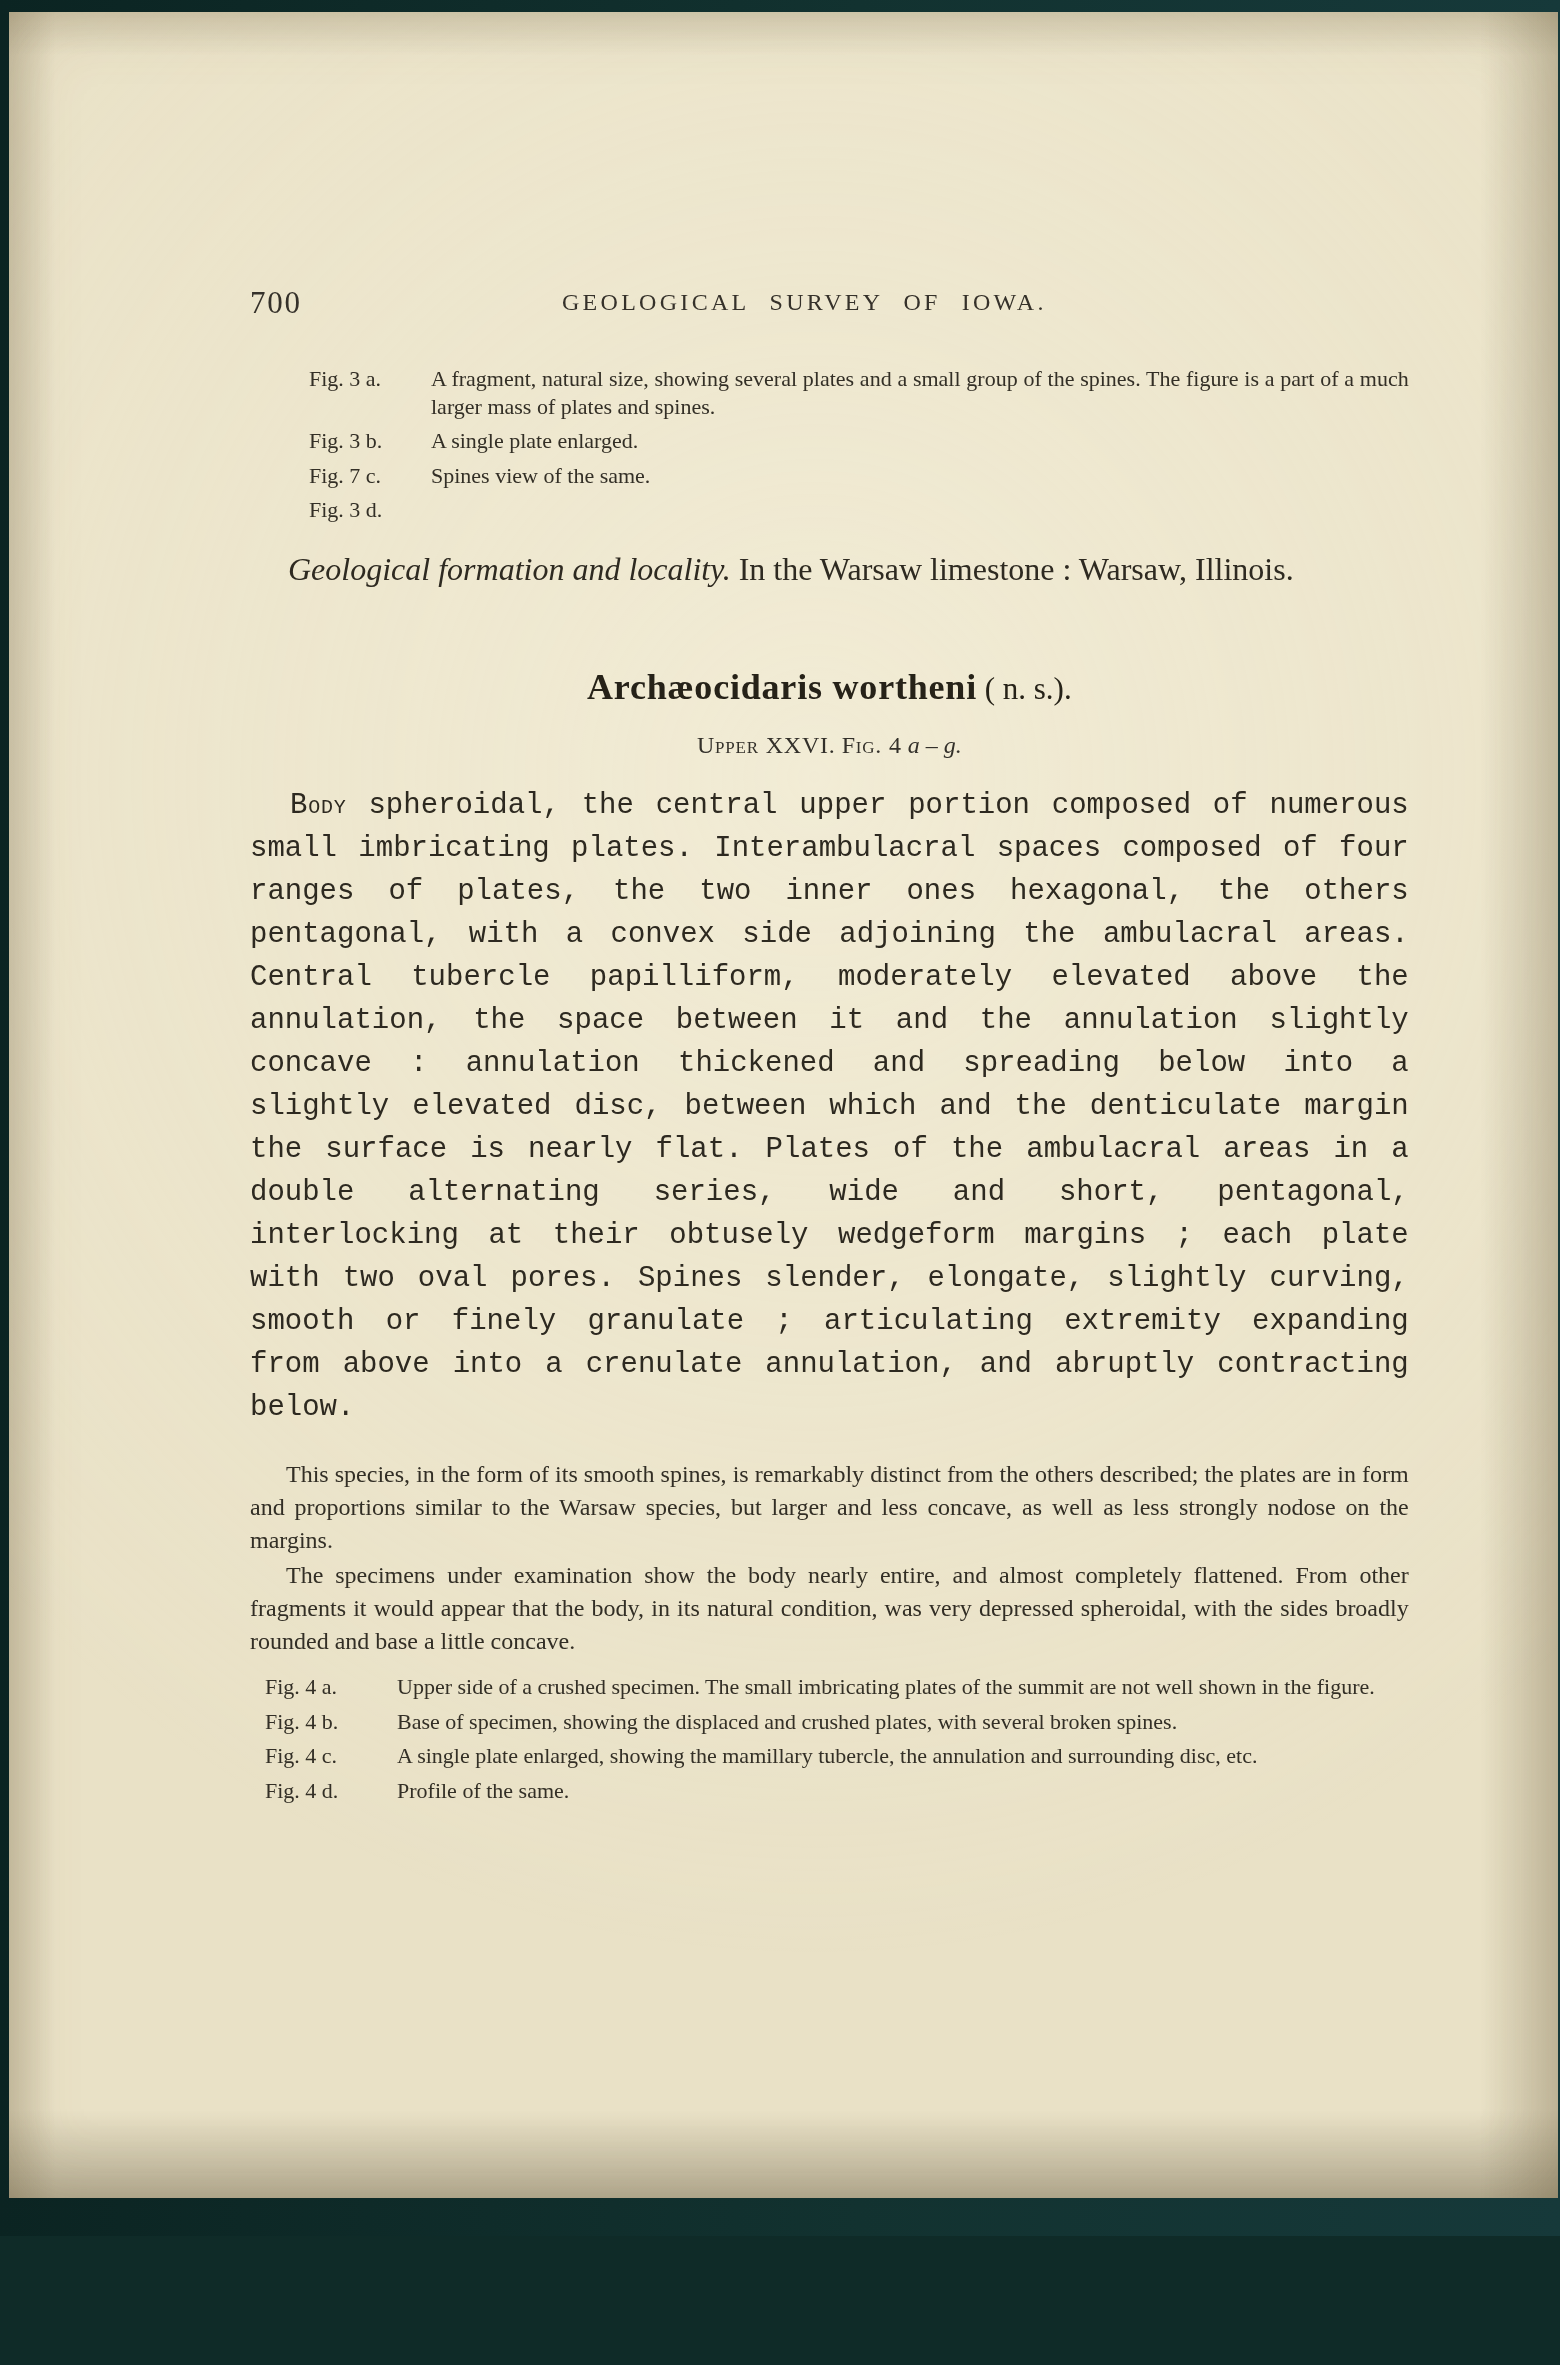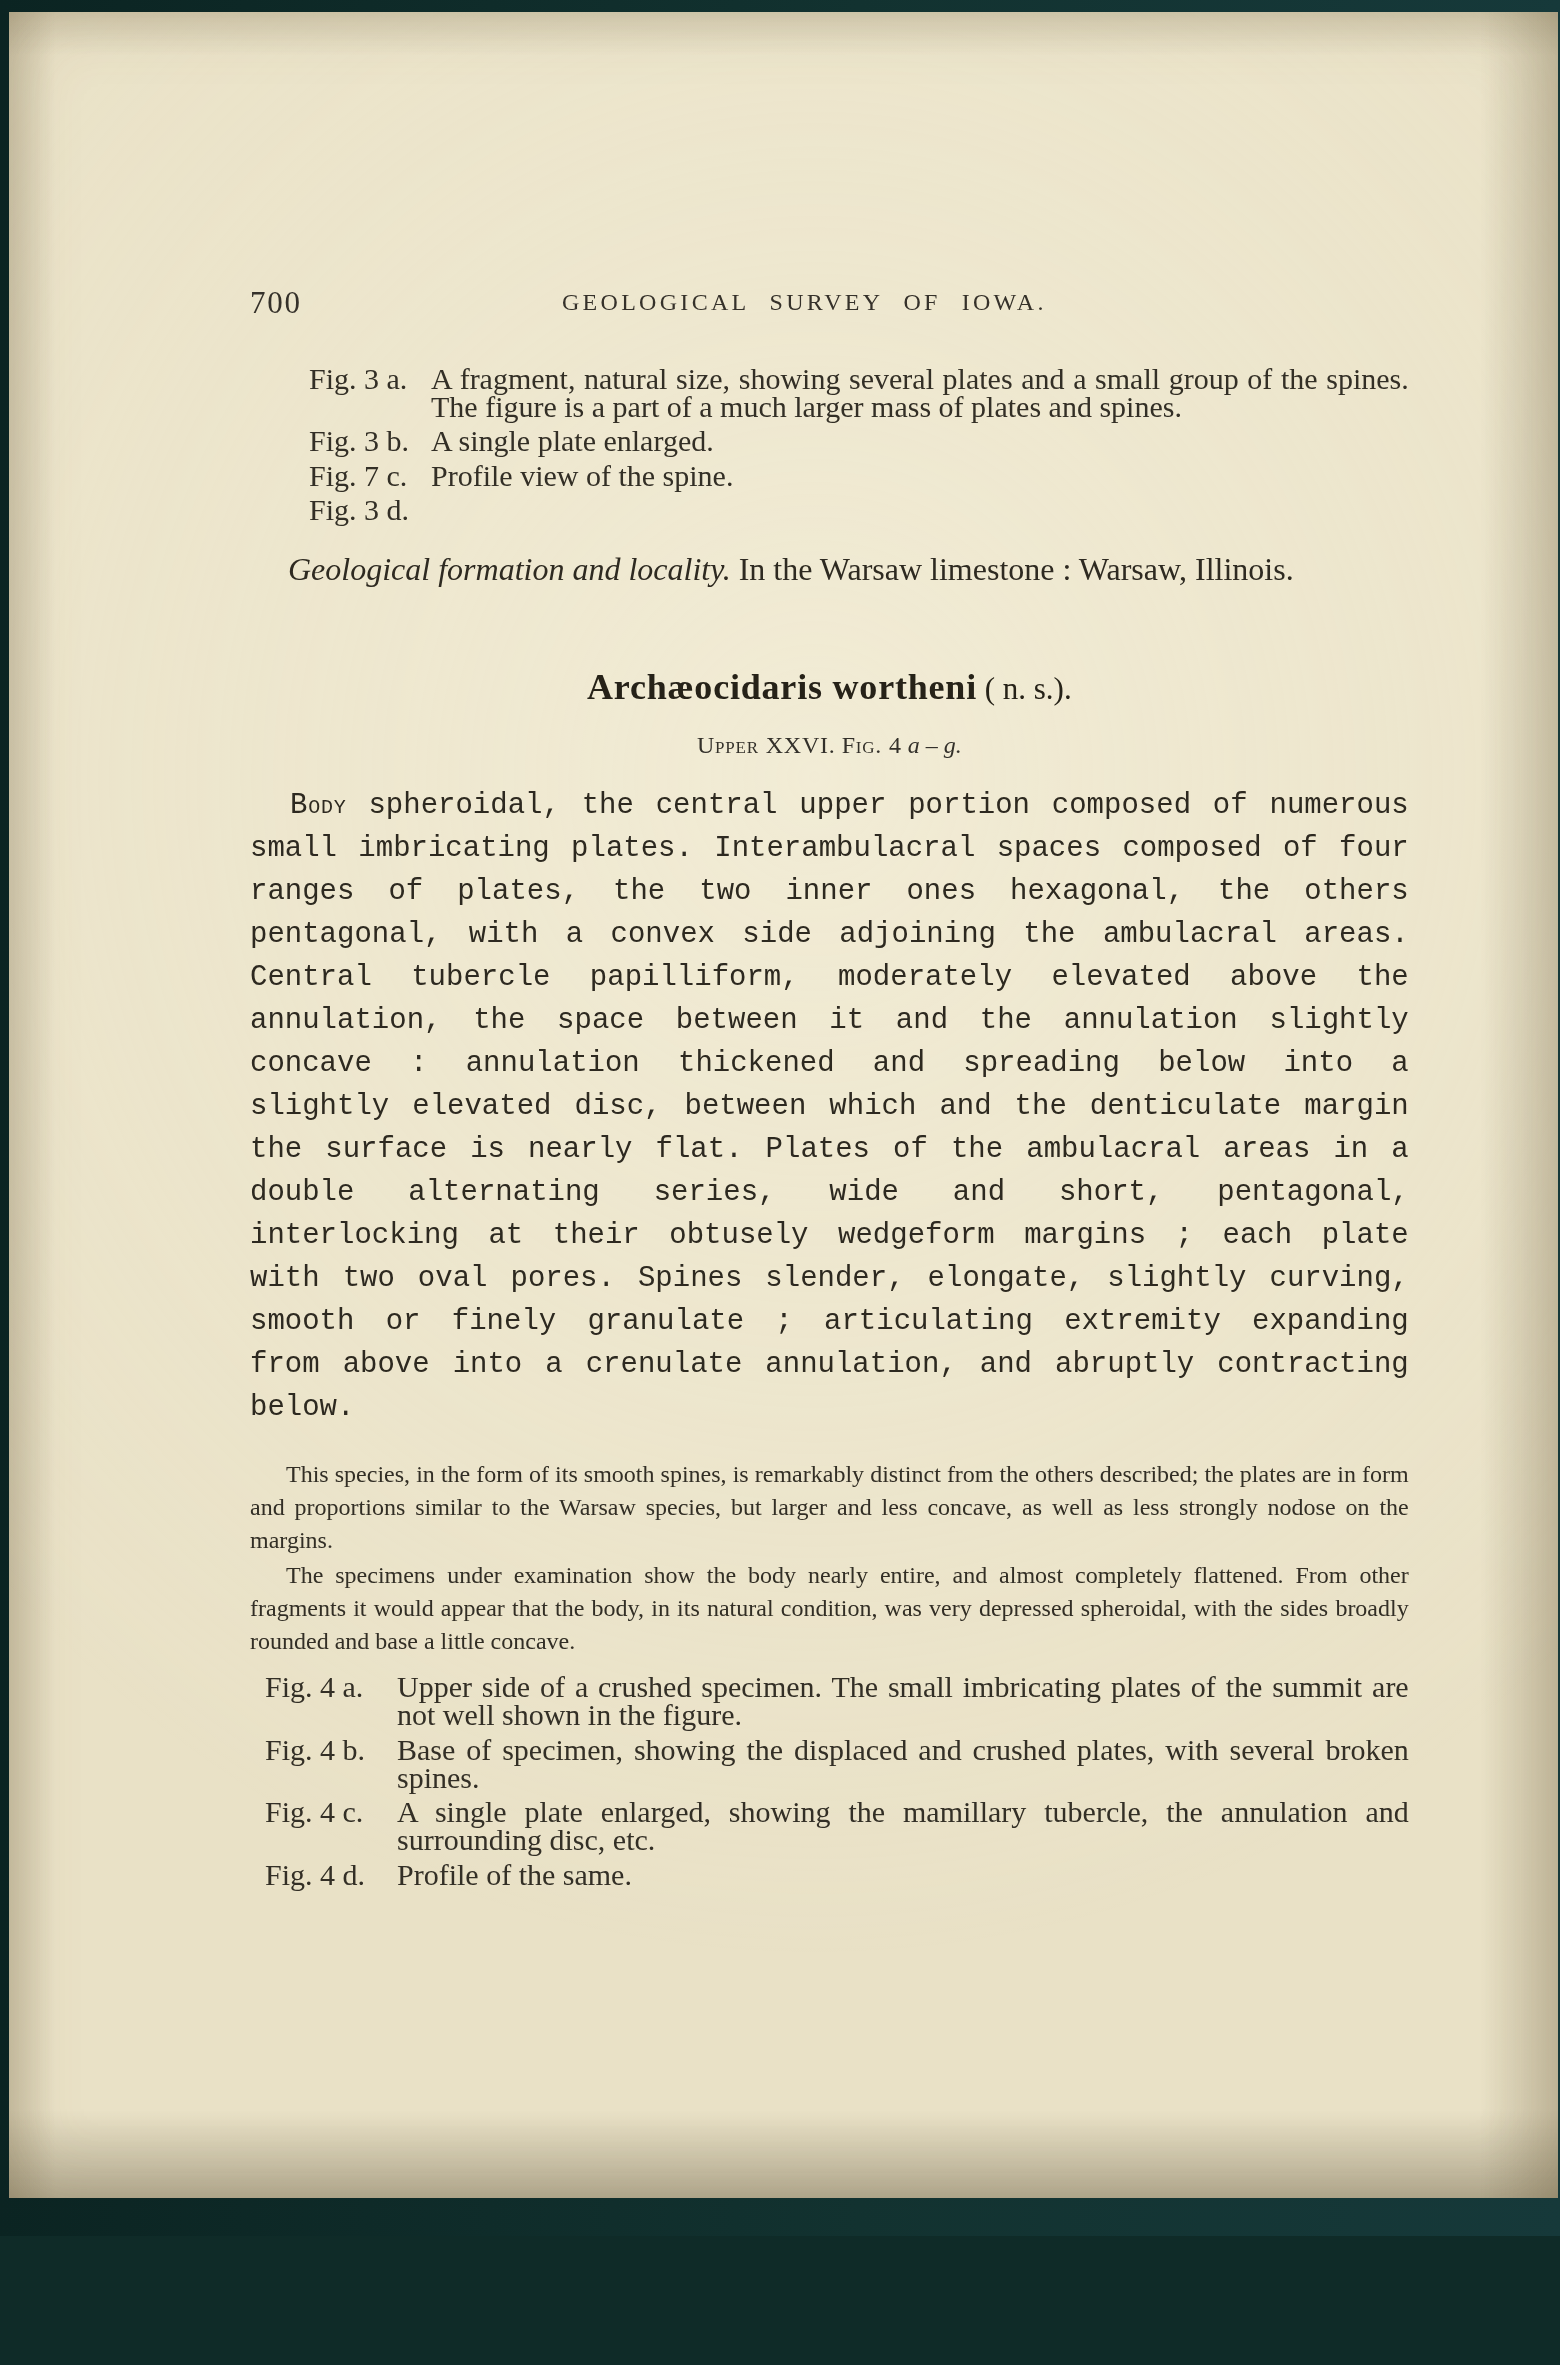--- a/index.html
+++ b/index.html
@@ -64,21 +64,21 @@
     word-spacing: 11.6px;
     color: #35312a;
   }
 
   
   .caption-list { }
   .caption-row {
     display: flex;
     align-items: flex-start;
     margin-bottom: 6.6px;
-    font-size: 30px;
+    font-size: 22px;
     line-height: 28px;
     color: #332f26;
   }
   .caption-label {
     flex: 0 0 122px;
     white-space: nowrap;
   }
   .caption-text {
     flex: 1 1 auto;
     text-align: justify;
@@ -165,21 +165,21 @@
         <div class="caption-row">
           <div class="caption-label">Fig. 3 a.</div>
           <div class="caption-text">A fragment, natural size, showing several plates and a small group of the spines. The figure is a part of a much larger mass of plates and spines.</div>
         </div>
         <div class="caption-row">
           <div class="caption-label">Fig. 3 b.</div>
           <div class="caption-text">A single plate enlarged.</div>
         </div>
         <div class="caption-row">
           <div class="caption-label">Fig. 7 c.</div>
-          <div class="caption-text">Profile view of the spine.</div>
+          <div class="caption-text">Spines view of the same.</div>
         </div>
         <div class="caption-row">
           <div class="caption-label">Fig. 3 d.</div>
         </div>
       </div>
 
       <p class="formation"><span class="lead">Geological formation and locality.</span><span> In the Warsaw limestone : Warsaw, Illinois.</span></p>
 
       <h1 class="species-heading"><span>Archæocidaris wortheni</span><span class="suffix"> ( n. s.).</span></h1>
 

